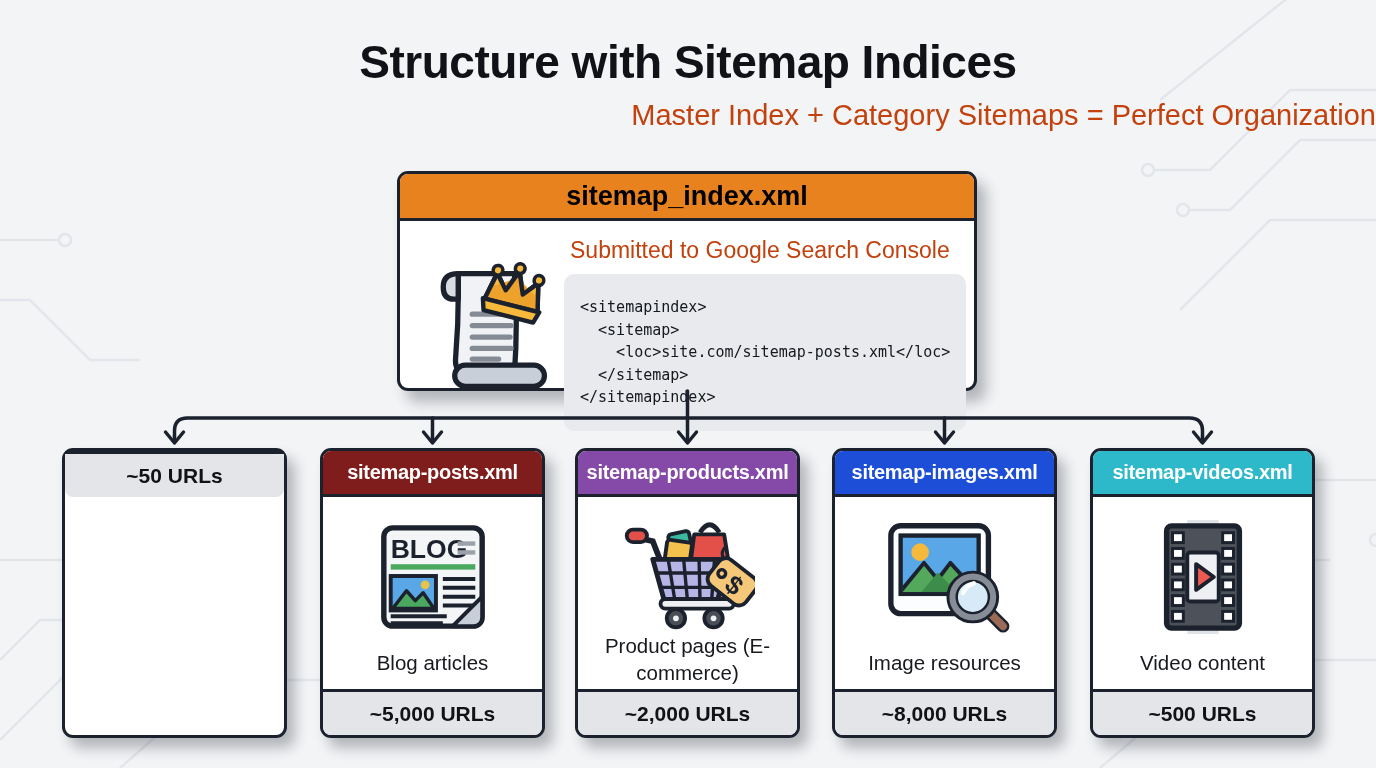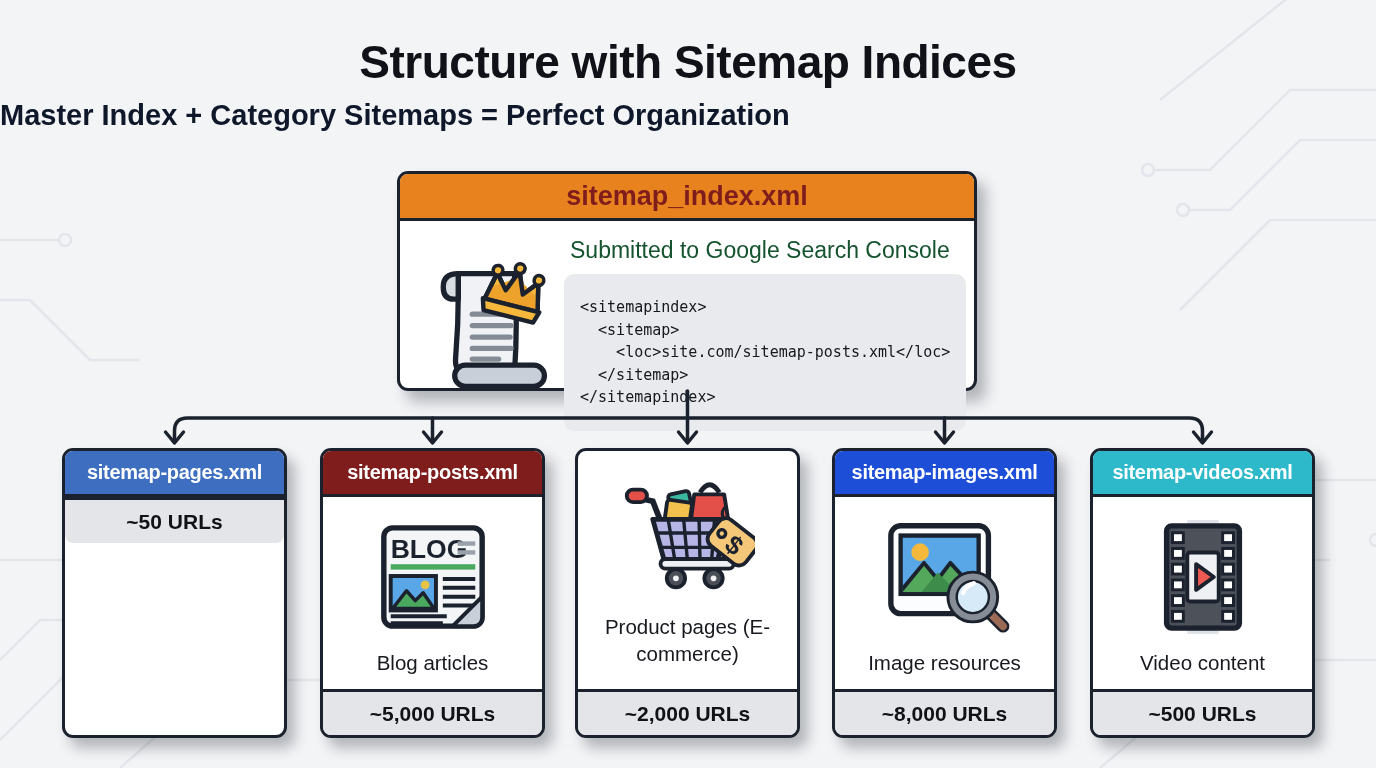--- a/index.html
+++ b/index.html
@@ -10,40 +10,40 @@
   }
   .bg-pattern{position:absolute;left:0;top:0;z-index:0;}
   .content{position:absolute;left:0;top:11px;width:1376px;height:768px;z-index:1;}
 
   
   .page-title{
     position:absolute;left:0;top:24px;width:1376px;text-align:center;
     font-size:46px;font-weight:800;letter-spacing:-.5px;color:#111217;margin:0;
   }
   .page-subtitle{
-    position:absolute;left:0;top:88px;width:1376px;text-align:left;
-    font-size:29px;font-weight:700;color:#0f172a;margin:0;
+    position:absolute;left:0;top:88px;width:1376px;text-align:right;
+    font-size:29px;font-weight:400;color:#c2410c;margin:0;
   }
 
   
   .master-card{
     position:absolute;left:397px;top:160px;width:580px;height:220px;
     background:#ffffff;border:3px solid #1b222e;border-radius:11px;
     box-shadow:9px 11px 14px rgba(30,36,48,.30);
     box-sizing:border-box;
   }
   .master-header{
     height:44px;border-bottom:3px solid #1b222e;border-radius:8px 8px 0 0;
     display:flex;align-items:center;justify-content:center;
-    color:#7f1d1d;font-size:27px;font-weight:700;
+    color:#000000;font-size:27px;font-weight:700;
   }
   .master-body{display:flex;padding:8px 14px 10px 18px;}
   .master-icon{width:142px;flex:0 0 142px;display:flex;align-items:center;justify-content:center;}
   .master-right{flex:1;padding-left:4px;}
-  .master-desc{font-size:23px;color:#14532d;padding:8px 0 10px 6px;}
+  .master-desc{font-size:23px;color:#c2410c;padding:8px 0 10px 6px;}
   .code-block{
     background:#e8eaee;border-radius:10px;padding:22px 16px;
     font-family:"DejaVu Sans Mono","Liberation Mono",monospace;
     font-size:15px;line-height:1.5;color:#15181c;
   }
   .code-line{white-space:pre;}
 
   
   .connector{position:absolute;left:0;top:378px;}
 
@@ -158,23 +158,20 @@
       <path d="M1202.5 47 V 50"></path>
       <path d="M165.5 43 L174.5 54 L183.5 43"></path>
       <path d="M423.5 43 L432.5 54 L441.5 43"></path>
       <path d="M678.5 43 L687.5 54 L696.5 43"></path>
       <path d="M935.5 43 L944.5 54 L953.5 43"></path>
       <path d="M1193.5 43 L1202.5 54 L1211.5 43"></path>
     </g>
   </svg>
 
   <article class="cat-card c1">
-    <div class="cat-header" style="background: rgb(61, 110, 192);">
-      <span>sitemap-pages.xml</span>
-    </div>
     <div class="cat-footer">
       <span>~50 URLs</span>
     </div>
   </article>
 
   <article class="cat-card c2">
     <div class="cat-header" style="background: #7f1d1d;">
       <span>sitemap-posts.xml</span>
     </div>
     <div class="cat-body">
@@ -200,20 +197,23 @@
         </svg>
       </div>
       <div class="cat-label">Blog articles</div>
     </div>
     <div class="cat-footer">
       <span>~5,000 URLs</span>
     </div>
   </article>
 
   <article class="cat-card c3">
+    <div class="cat-header" style="background: rgb(133, 73, 167);">
+      <span>sitemap-products.xml</span>
+    </div>
     <div class="cat-body">
       <div class="cat-icon">
         <svg viewBox="0 0 140 125" width="135" height="121">
           <path d="M16 27 L34 31 L46 62" stroke="#1b222e" stroke-width="6" fill="none" stroke-linecap="round"></path>
           <rect x="7" y="19" width="21" height="13" rx="6.5" fill="#e3504a" stroke="#1b222e" stroke-width="4"></rect>
           <g transform="rotate(-12 64 40)">
             <rect x="53" y="22" width="22" height="35" rx="3" fill="#3bb8a0" stroke="#1b222e" stroke-width="4"></rect>
           </g>
           <g transform="rotate(8 60 46)">
             <rect x="47" y="31" width="26" height="30" rx="3" fill="#f2c14e" stroke="#1b222e" stroke-width="4"></rect>

